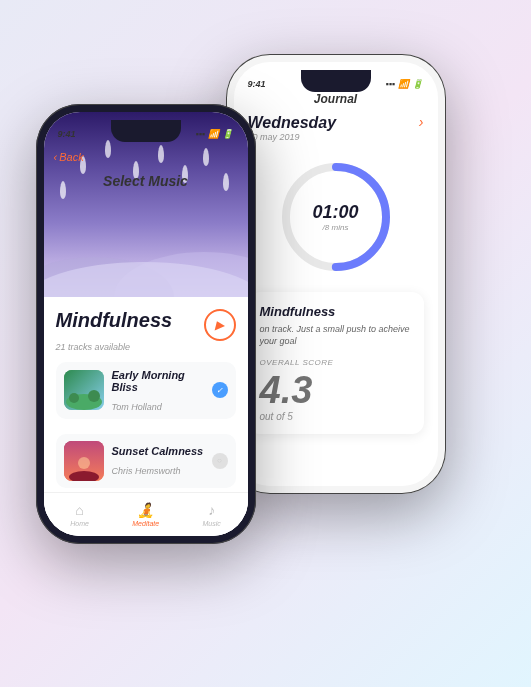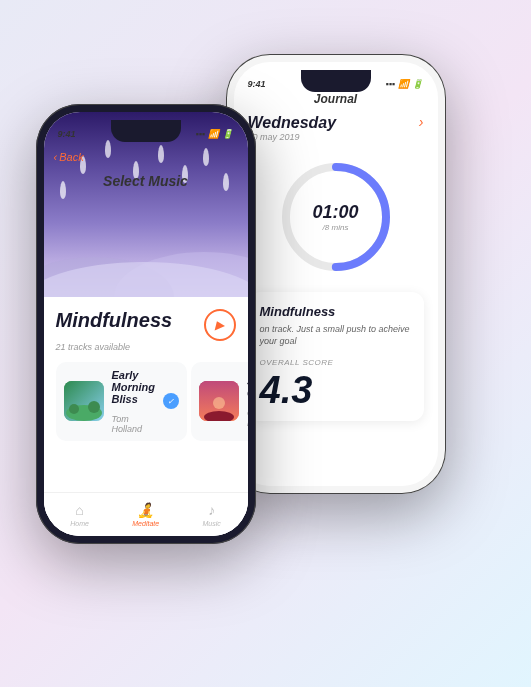--- a/index.html
+++ b/index.html
@@ -214,22 +214,22 @@
       display: flex;
       align-items: center;
       justify-content: center;
       color: #ff6b35;
       font-size: 12px;
       flex-shrink: 0;
     }
 
     .track-list {
       display: flex;
-      flex-direction: row;
-      gap: 4px;
+      flex-direction: column;
+      gap: 15px;
     }
 
     .track-item {
       display: flex;
       align-items: center;
       background: #f8f9fa;
       border-radius: 10px;
       padding: 7px 8px;
       gap: 8px;
     }
@@ -442,21 +442,21 @@
       font-size: 8px;
       color: #999;
       text-transform: uppercase;
       letter-spacing: 0.5px;
       margin-bottom: 4px;
     }
 
     .score-value {
       font-size: 38px;
       font-weight: 700;
-      color: #0f172a;
+      color: #737373;
       line-height: 1;
     }
 
     .score-max {
       font-size: 10px;
       color: #999;
       margin-top: 2px;
     }
 
     
@@ -630,19 +630,20 @@
               <div class="timer-label">/8 mins</div>
             </div>
           </div>
         </div>
 
         <div class="score-card">
           <div class="score-card-title">Mindfulness</div>
           <div class="score-card-subtitle">on track. Just a small push to acheive your goal</div>
           <div class="score-label">Overall Score</div>
           <div class="score-value">4.3</div>
+          <div class="score-max">out of 5</div>
         </div>
 
       </div>
     </div>
   </div>
 
 </div>
 
 </body></html>

